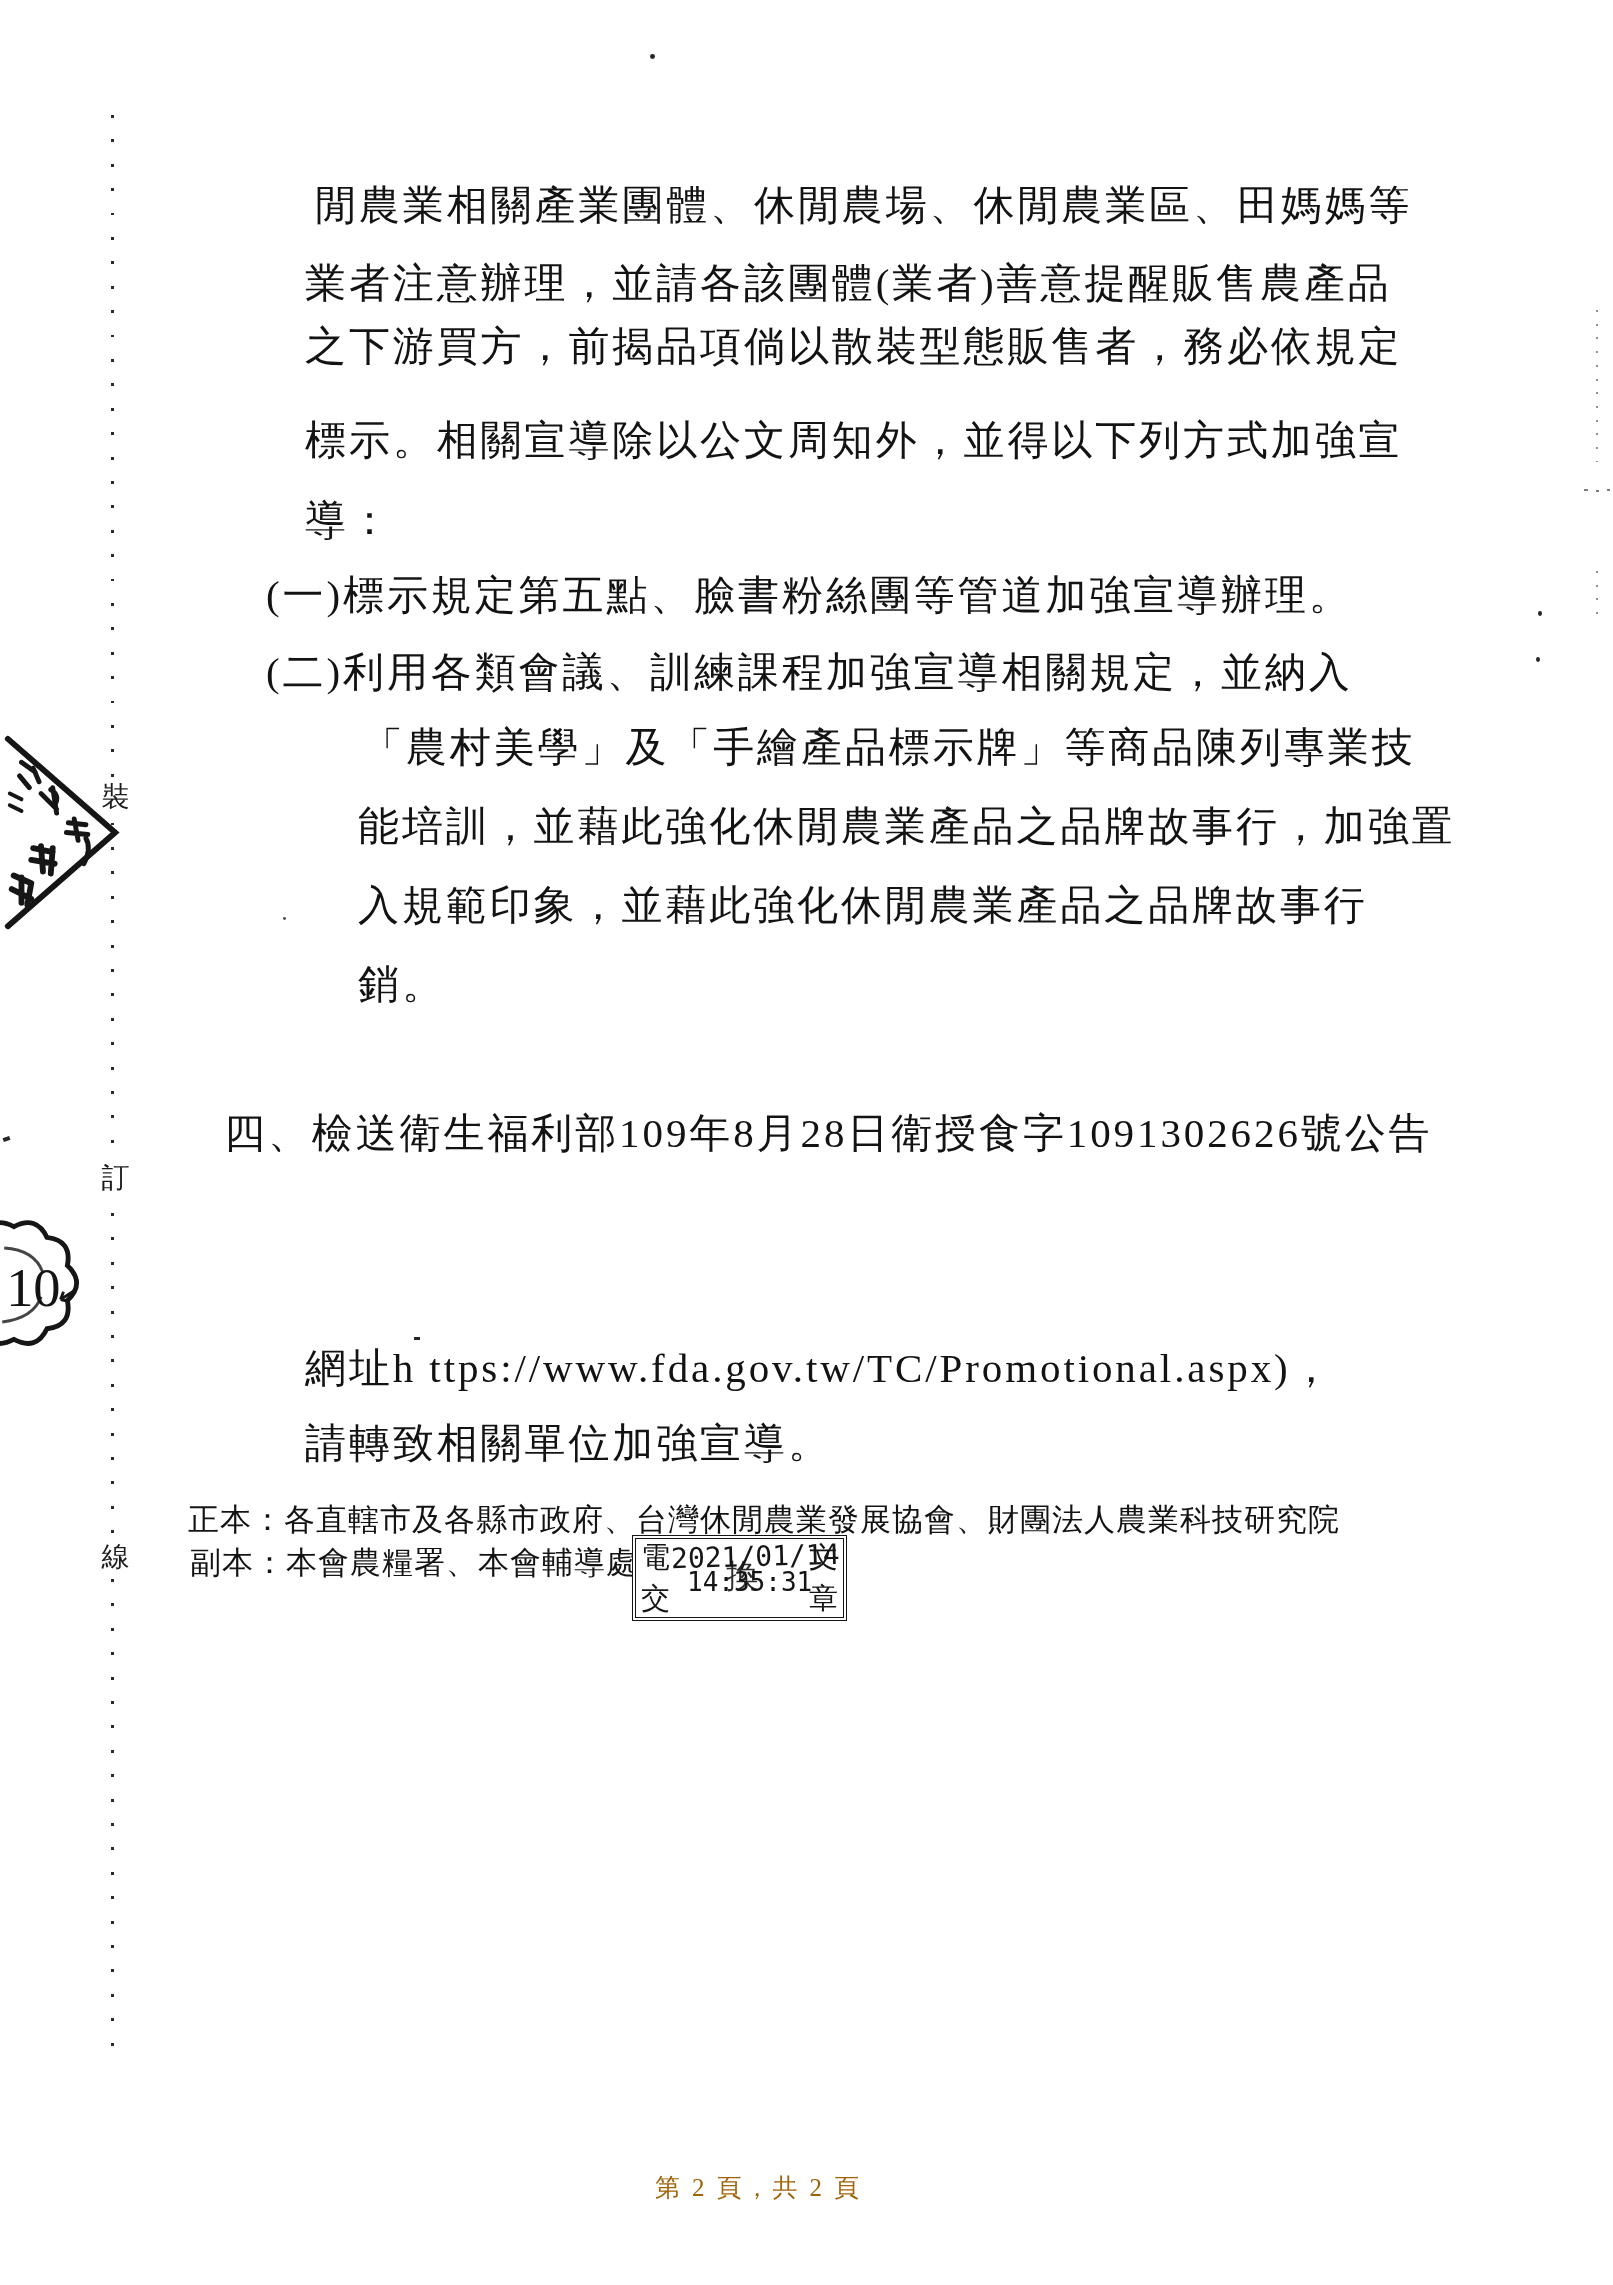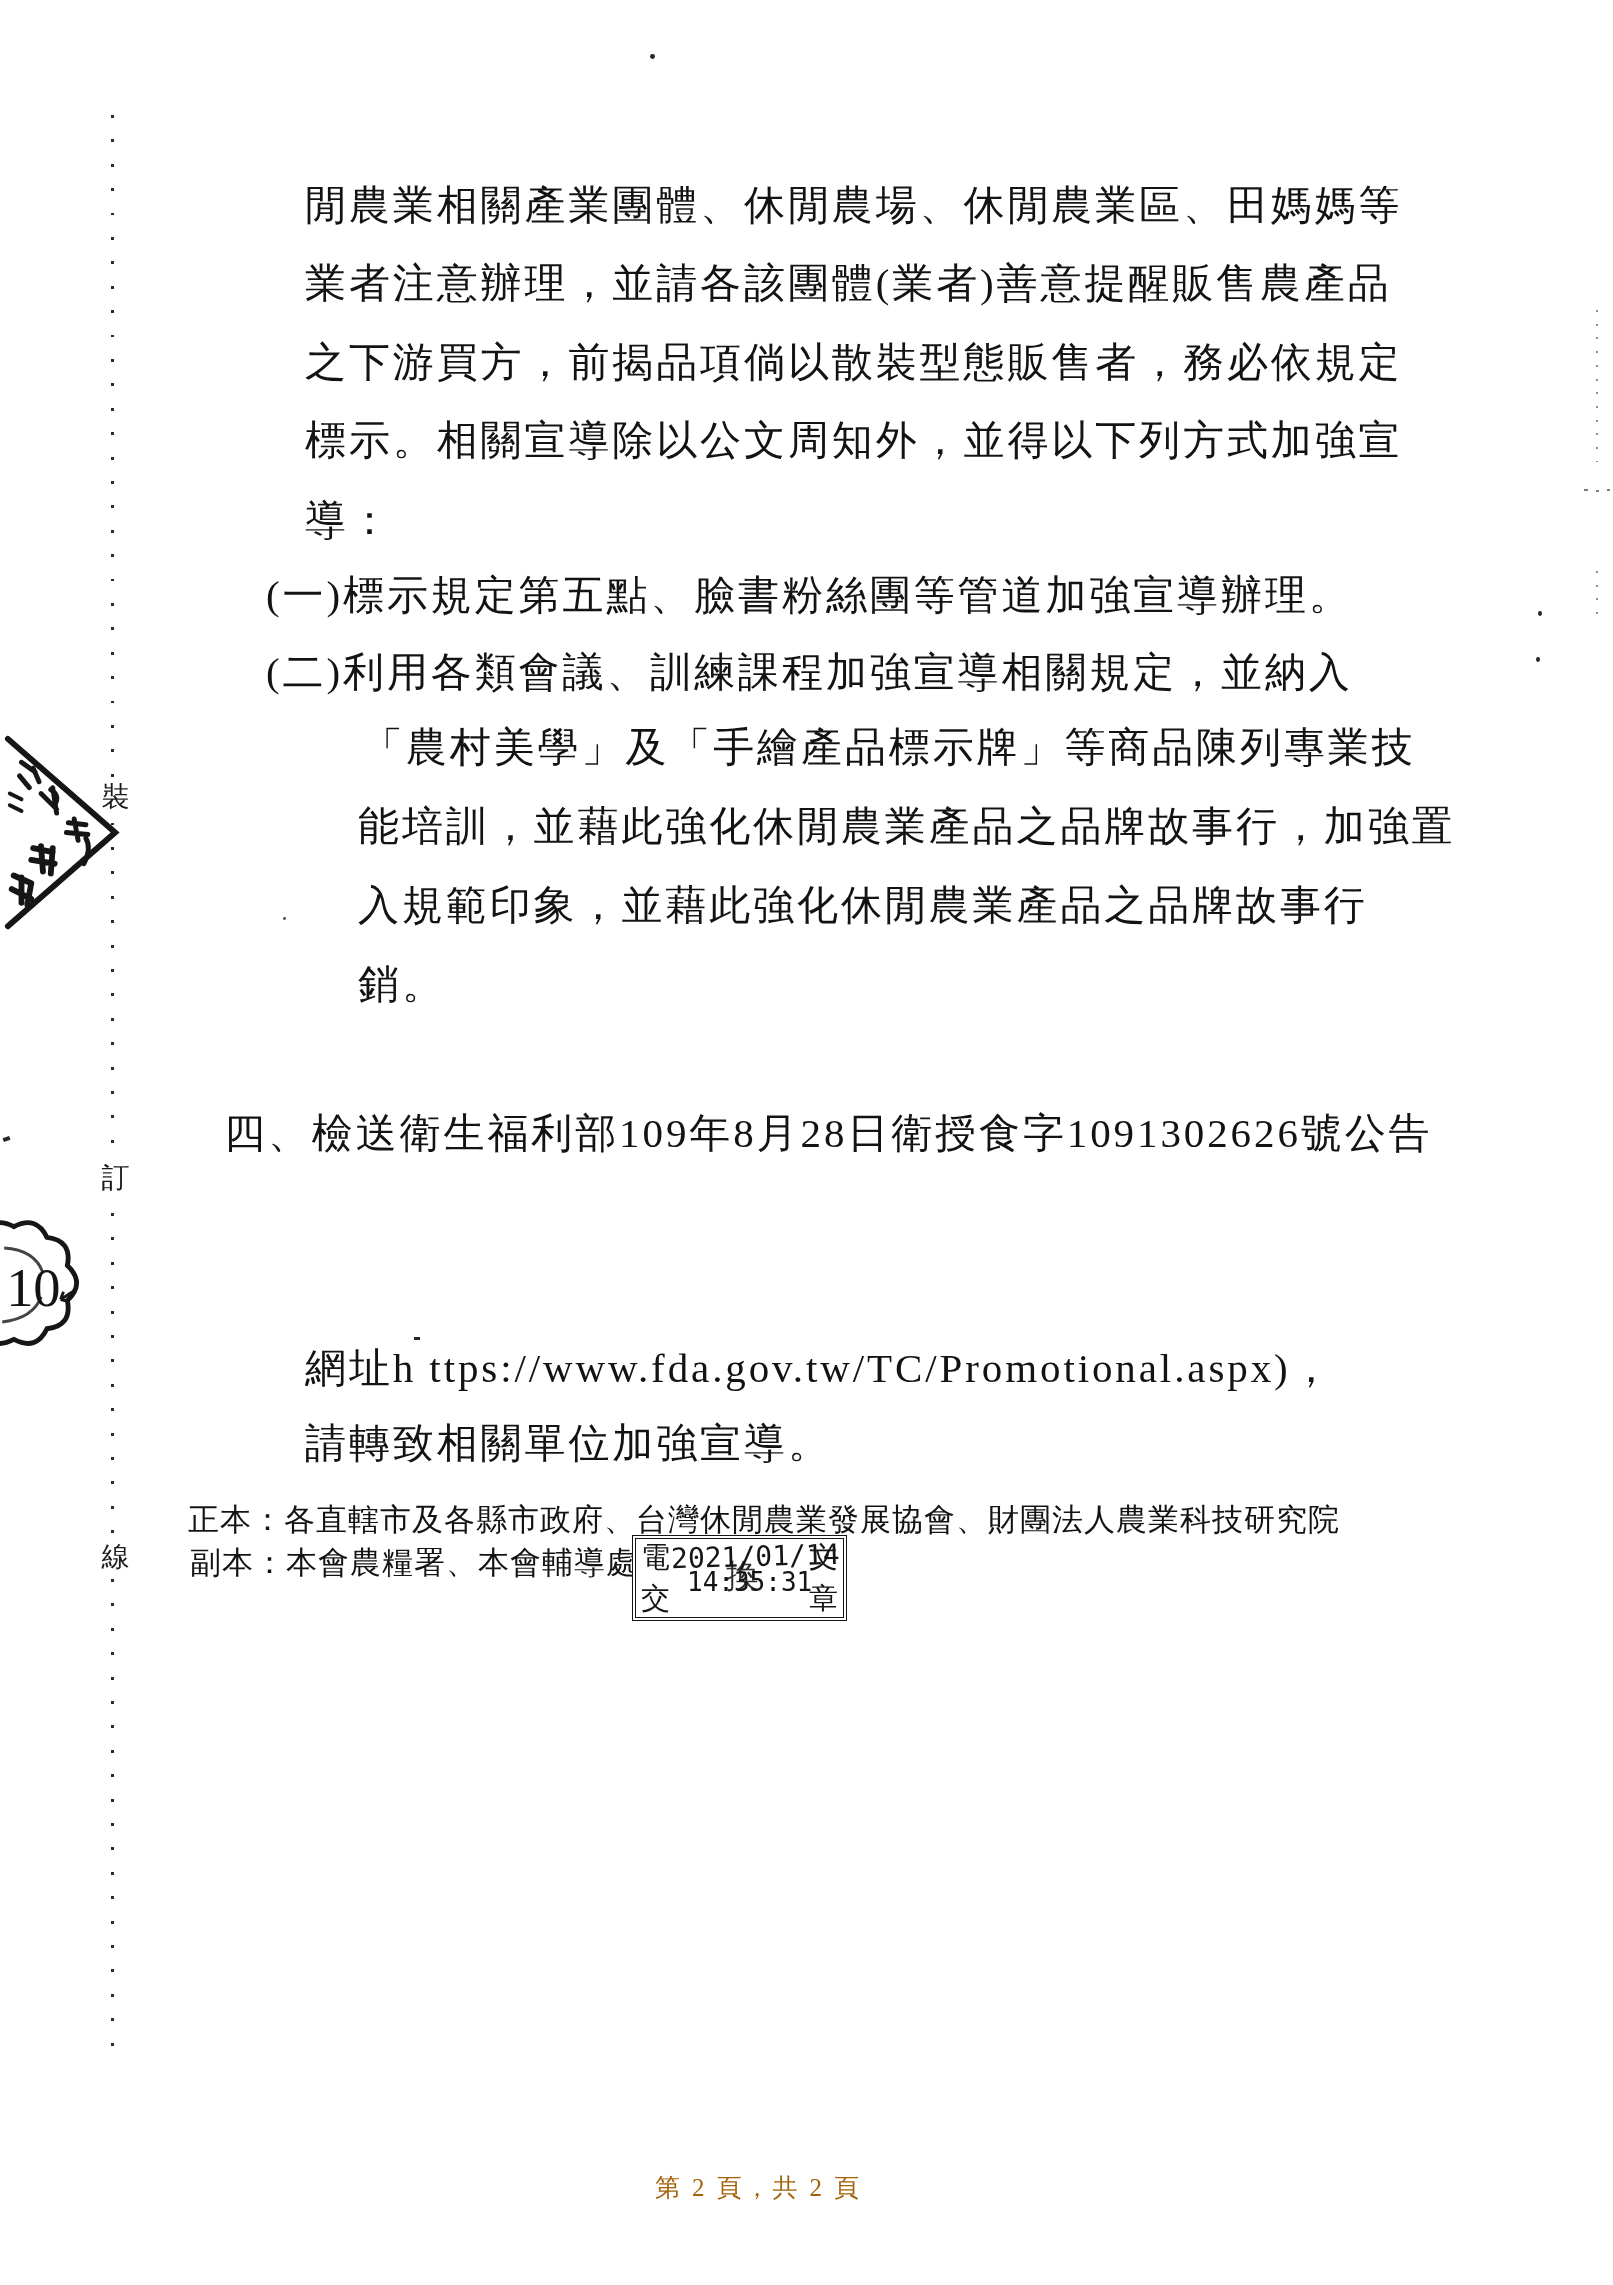--- a/index.html
+++ b/index.html
@@ -108,23 +108,23 @@
     </g>
   </svg>
 
   <svg style="position:absolute;left:0;top:1215px" width="92" height="140" viewBox="0 0 94 144">
     <path d="M14,12 Q37,0 48,23 Q74,26 69,52 Q88,70 69,88 Q74,114 48,117 Q37,140 14,128 Q-9,140 -20,117 Q-46,114 -41,88 Q-60,70 -41,52 Q-46,26 -20,23 Q-9,0 14,12 Z" fill="none" stroke="#161616" stroke-width="5"></path>
     <path d="M4,34 Q36,36 44,60 M2,110 Q34,106 42,84" fill="none" stroke="#161616" stroke-width="3" opacity="0.8"></path>
     <text x="6" y="94" font-size="56" fill="#141414">10</text>
     <path d="M76,78 l-14,9 m0,0 l9,2 m-9,-2 l3,-8" fill="none" stroke="#161616" stroke-width="3"></path>
   </svg>
 
-  <div class="bl" style="left:305px;top:183px">閒農業相關產業團體、休閒農場、休閒農業區、田媽媽等</div>
+  <div class="bl" style="left:315px;top:183px">閒農業相關產業團體、休閒農場、休閒農業區、田媽媽等</div>
   <div class="bl" style="left:305px;top:261px">業者注意辦理，並請各該團體(業者)善意提醒販售農產品</div>
-  <div class="bl" style="left:305px;top:340px">之下游買方，前揭品項倘以散裝型態販售者，務必依規定</div>
+  <div class="bl" style="left:305px;top:324px">之下游買方，前揭品項倘以散裝型態販售者，務必依規定</div>
   <div class="bl" style="left:305px;top:418px">標示。相關宣導除以公文周知外，並得以下列方式加強宣</div>
   <div class="bl" style="left:305px;top:498px">導：</div>
   <div class="bl" style="left:266px;top:573px">(一)標示規定第五點、臉書粉絲團等管道加強宣導辦理。</div>
   <div class="bl" style="left:266px;top:650px">(二)利用各類會議、訓練課程加強宣導相關規定，並納入</div>
   <div class="bl" style="left:362px;top:725px">「農村美學」及「手繪產品標示牌」等商品陳列專業技</div>
   <div class="bl" style="left:358px;top:804px">能培訓，並藉此強化休閒農業產品之品牌故事行，加強置</div>
   <div class="bl" style="left:358px;top:883px">入規範印象，並藉此強化休閒農業產品之品牌故事行</div>
   <div class="bl" style="left:358px;top:962px">銷。</div>
   <div class="bl" style="left:224px;top:1111px">四、檢送衛生福利部109年8月28日衛授食字1091302626號公告</div>
   <div class="bl" style="left:305px;top:1346px">網址h ttps://www.fda.gov.tw/TC/Promotional.aspx)，</div>

